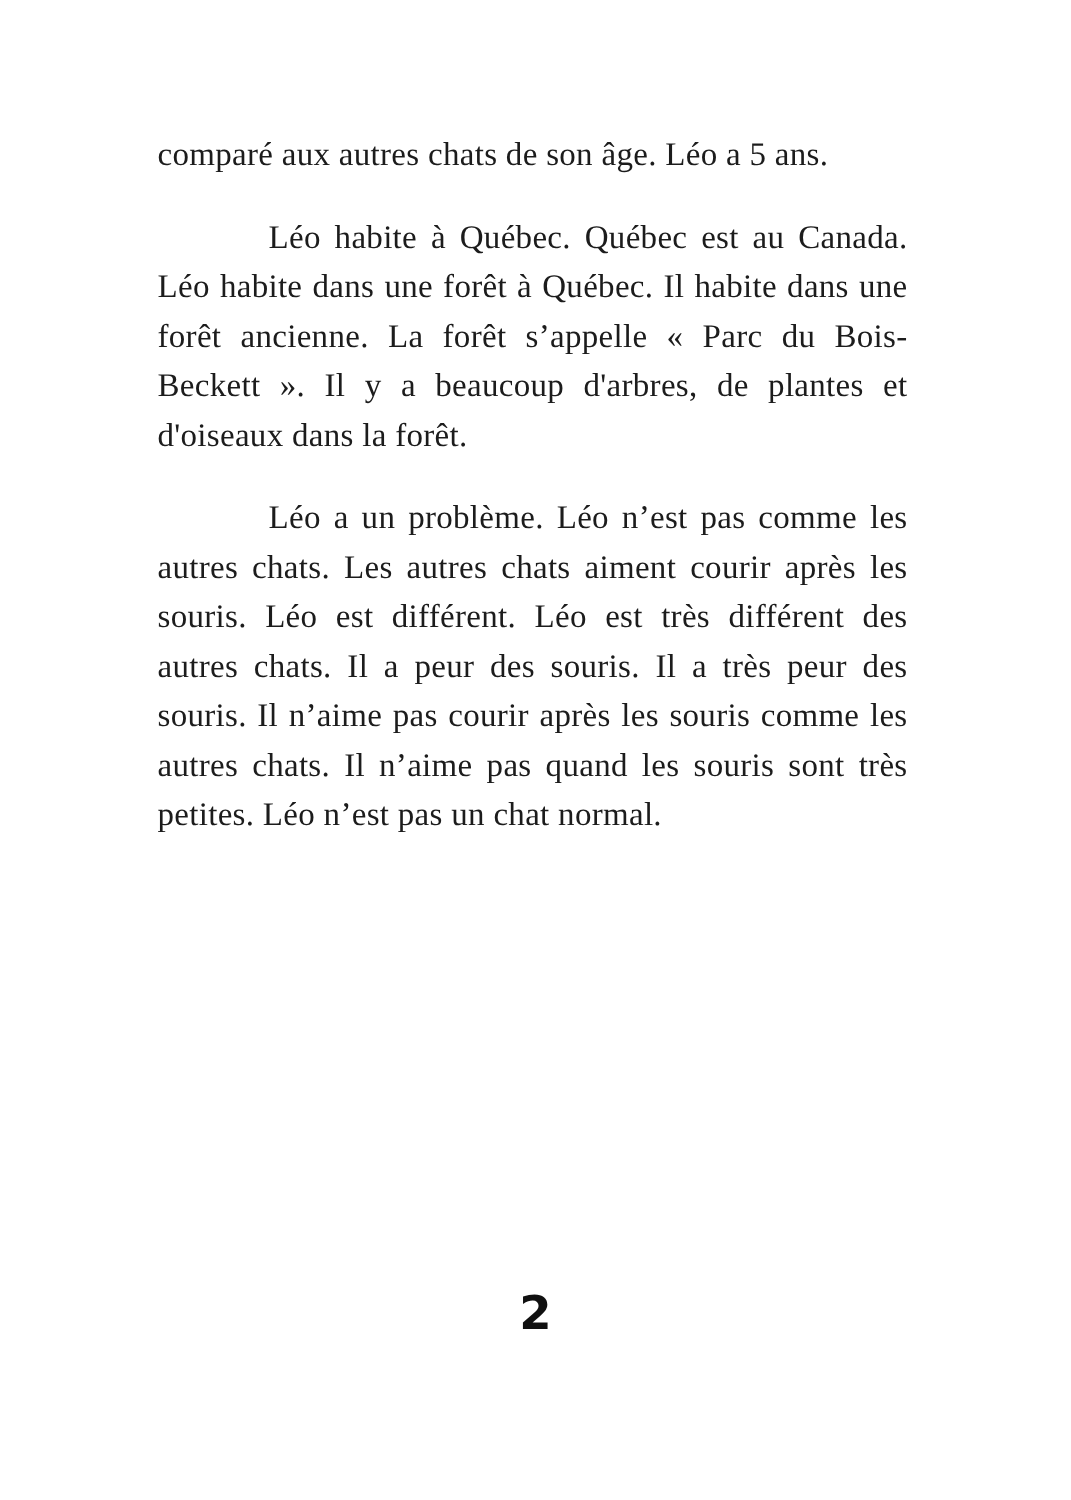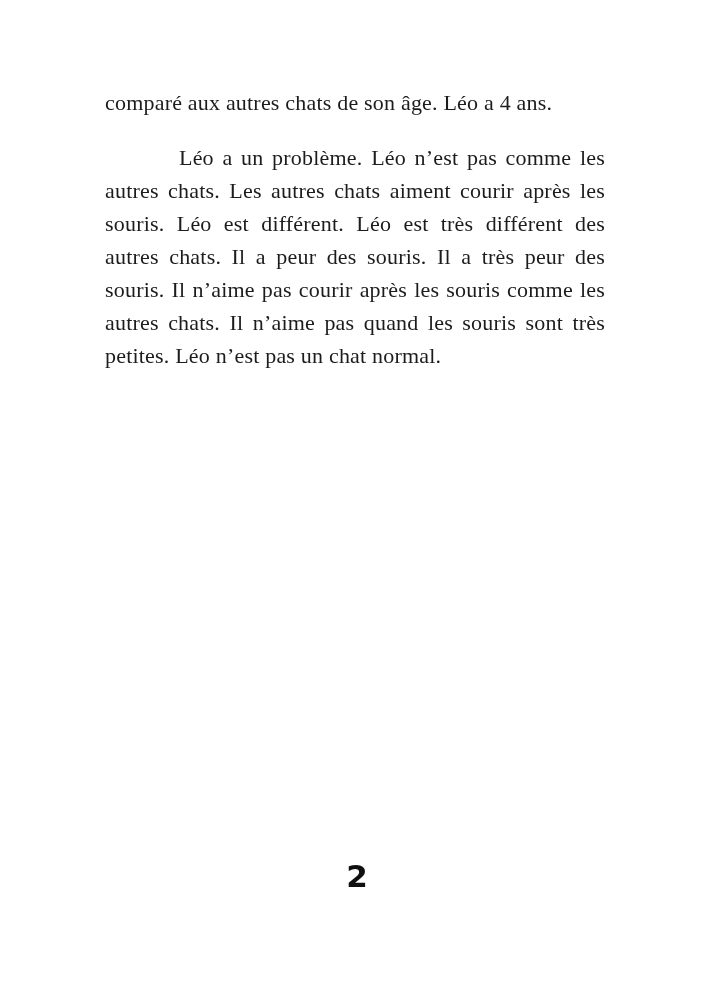--- a/index.html
+++ b/index.html
@@ -47,17 +47,18 @@
     font-weight: 700;
     font-size: 31px;
     color: #101010;
   }
 </style>
 </head>
 <body>
 
 <div class="book-page">
   <div class="text-block">
-    <p class="para">comparé aux autres chats de son âge. Léo a 4 ans.</p>
+    <p class="para">comparé aux autres chats de son âge. Léo a 5 ans.</p>
+    <p class="para indented">Léo habite à Québec. Québec est au Canada. Léo habite dans une forêt à Québec. Il habite dans une forêt ancienne. La forêt s’appelle «&nbsp;Parc du Bois-Beckett&nbsp;». Il y a beaucoup d'arbres, de plantes et d'oiseaux dans la forêt.</p>
     <p class="para indented">Léo a un problème. Léo n’est pas comme les autres chats. Les autres chats aiment courir après les souris. Léo est différent. Léo est très différent des autres chats. Il a peur des souris. Il a très peur des souris. Il n’aime pas courir après les souris comme les autres chats. Il n’aime pas quand les souris sont très petites. Léo n’est pas un chat normal.</p>
   </div>
   <div class="page-number">2</div>
 </div>
 
 </body></html>

